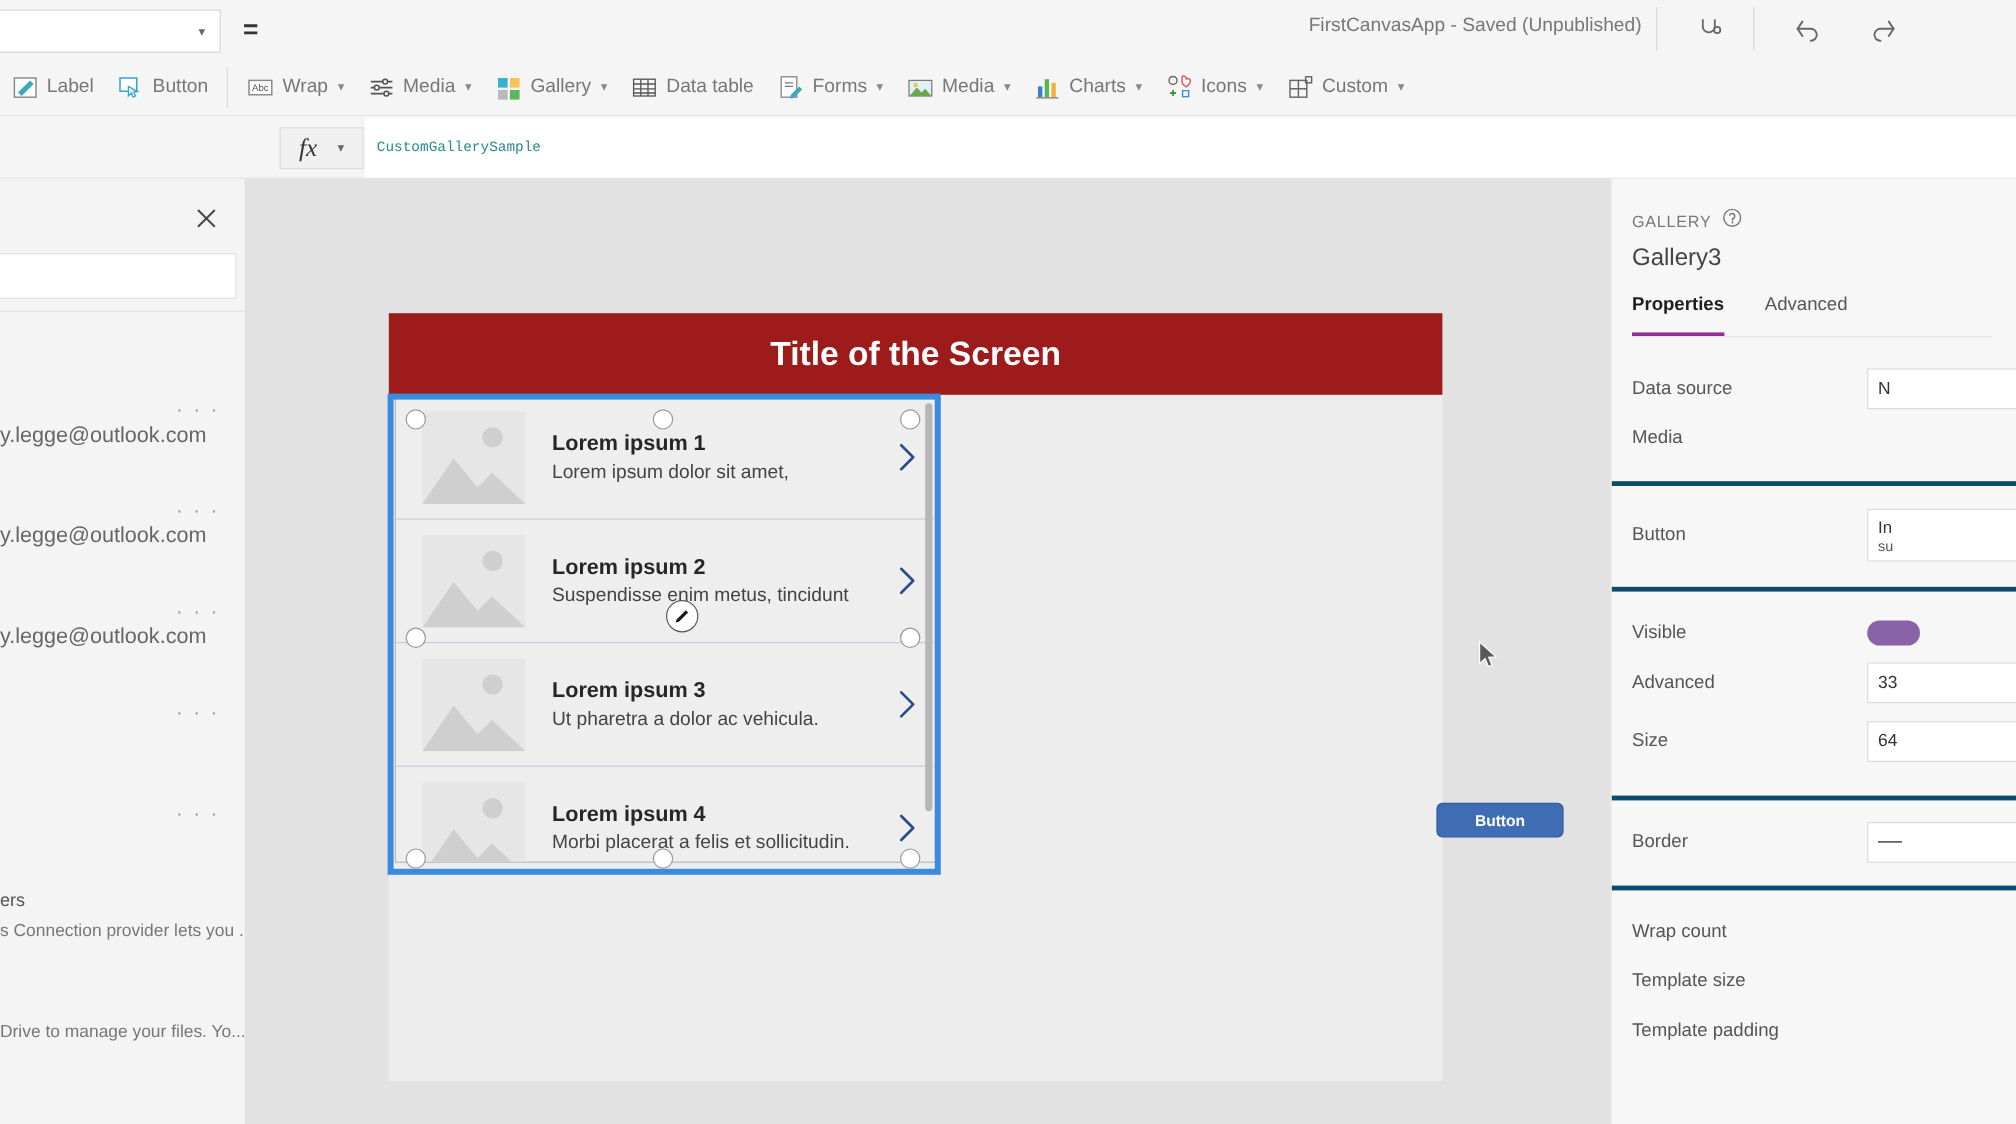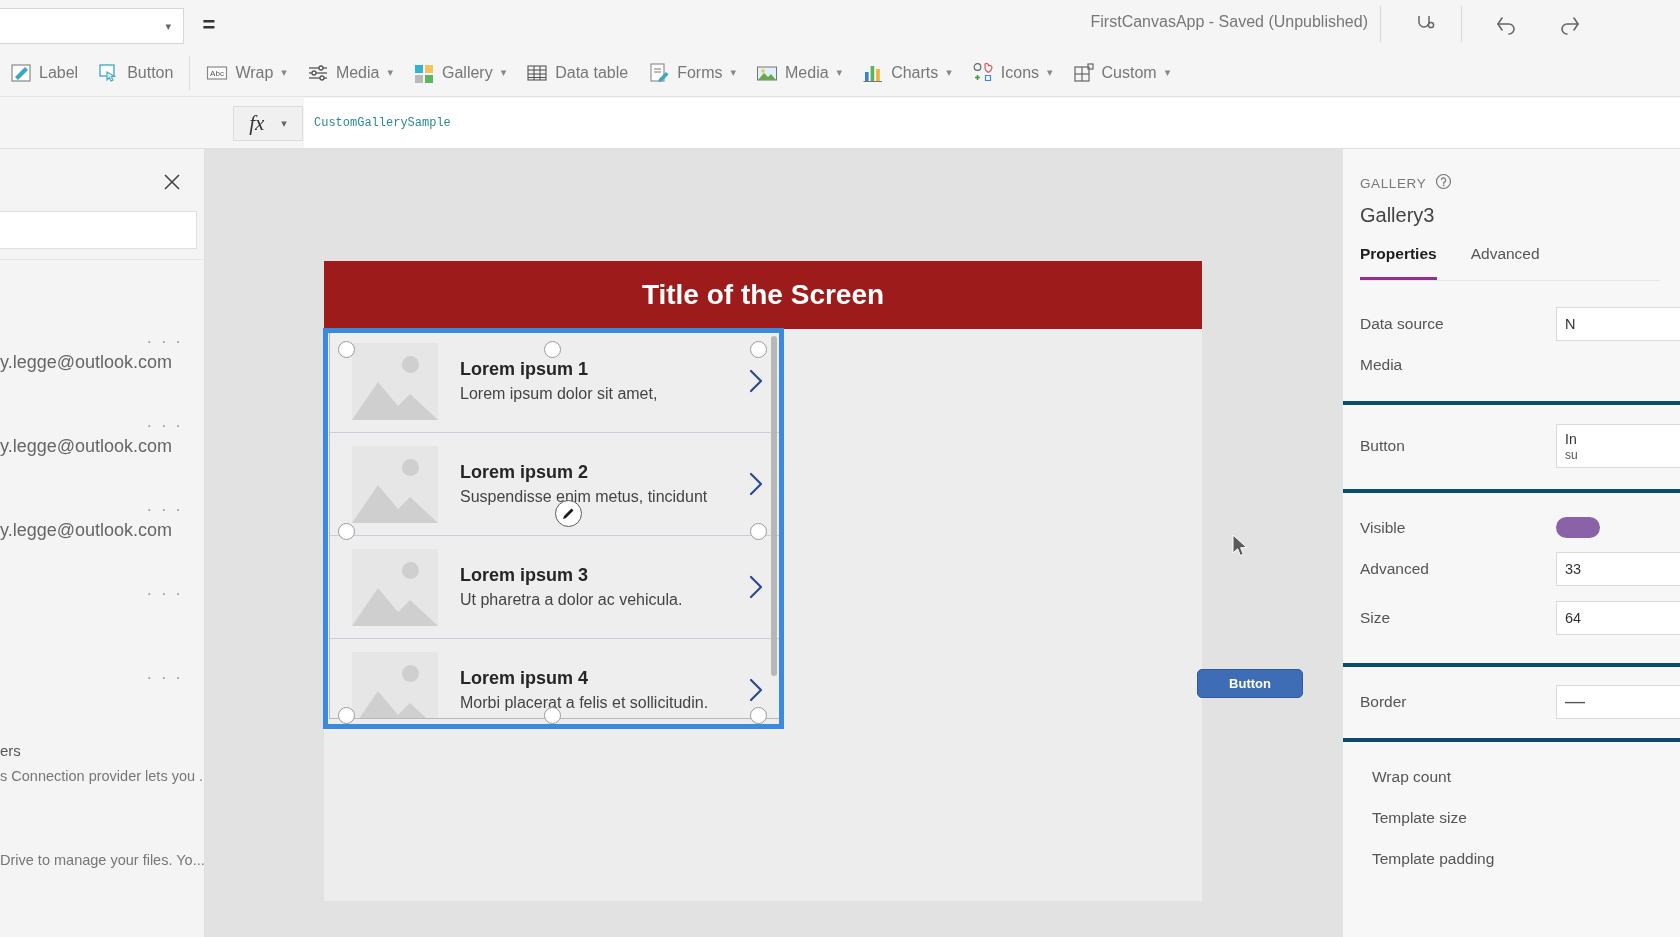--- a/index.html
+++ b/index.html
@@ -577,21 +577,21 @@
       </div>
     </div>
 
     <div class="rp-group">
       <div class="rp-row">
         <span class="rp-label">Border</span>
         <span class="rp-val dash">—</span>
       </div>
     </div>
 
-    <div class="rp-group" style="border-bottom:none;padding-left:12px;">
+    <div class="rp-group" style="border-bottom:none;">
       <div class="rp-row">
         <span class="rp-label">Wrap count</span>
       </div>
       <div class="rp-row">
         <span class="rp-label">Template size</span>
       </div>
       <div class="rp-row">
         <span class="rp-label">Template padding</span>
       </div>
     </div>

